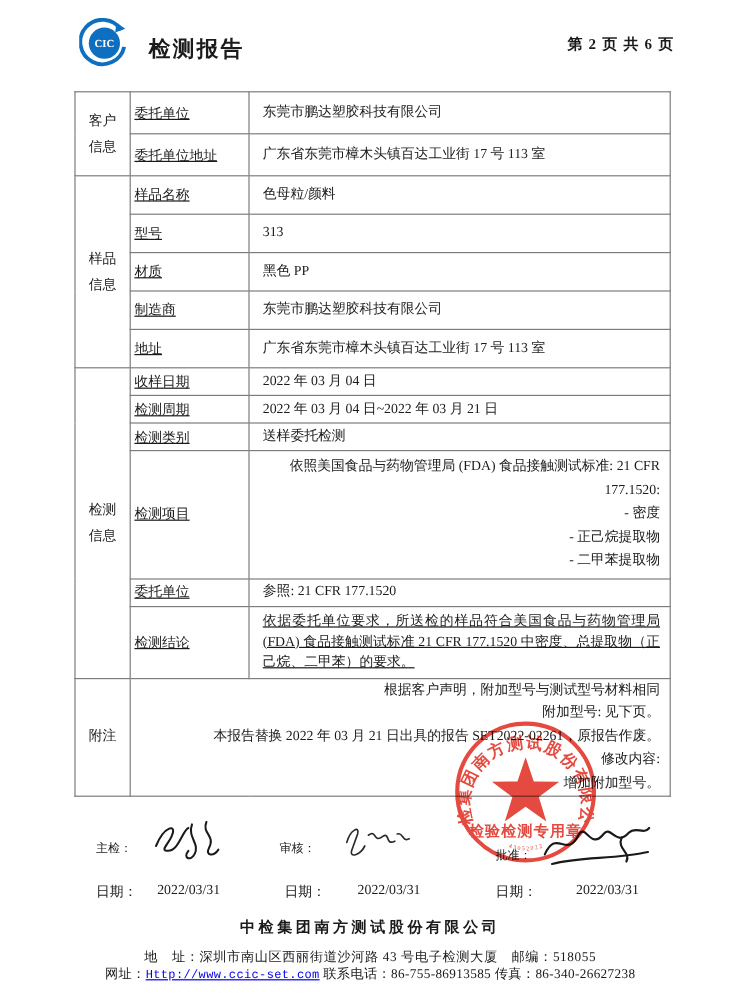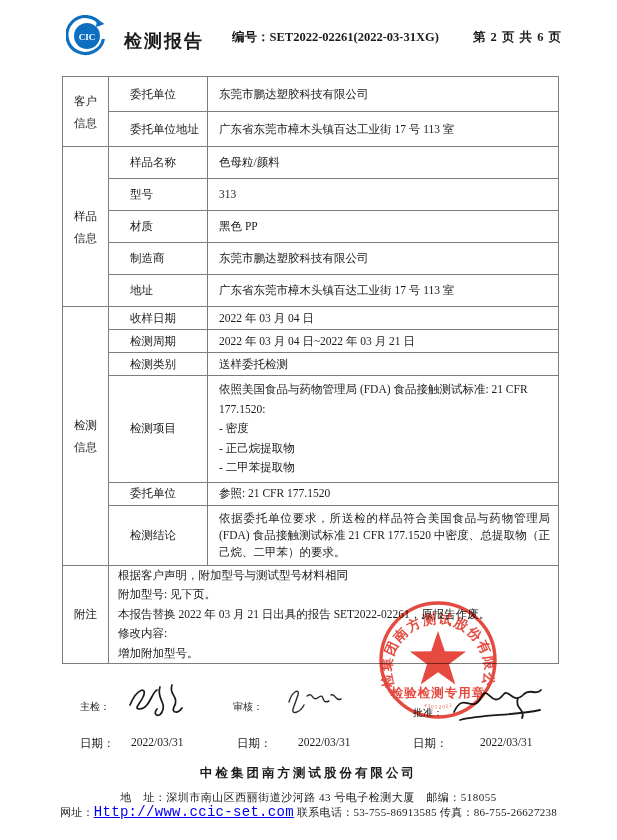--- a/index.html
+++ b/index.html
@@ -11,57 +11,56 @@
   .hdr { position:absolute; left:0; top:0; width:617px; height:70px; }
   .logo { position:absolute; left:66px; top:15px; width:42px; height:42px; }
   .hdr-title { position:absolute; left:124px; top:29px; font-size:18px; font-weight:bold; letter-spacing:2px; }
   .hdr-no { position:absolute; left:232px; top:29px; font-size:12.5px; font-weight:bold; }
   .hdr-page { position:absolute; right:55px; top:29px; font-size:12.5px; font-weight:bold; letter-spacing:1px; }
 
   
   table.rpt { position:absolute; left:62px; top:76px; width:496px; border-collapse:collapse; table-layout:fixed; }
   table.rpt td { border:1px solid #7d7d7d; font-size:11.5px; vertical-align:middle; }
   td.grp { width:46px; text-align:center; line-height:22px; }
-  td.lbl { width:99px; padding-left:21px; }
+  td.lbl { width:99px; padding-left:3px;text-decoration:underline; }
   td.val { width:351px; padding-left:11px; padding-right:8px; line-height:17px; }
   td.multi { vertical-align:middle; padding-top:4px; padding-bottom:4px; }
-  .cell-line { line-height:19.5px; }
+  .cell-line { line-height:19.5px;text-align:right; }
   td.notes-val { padding-left:9px; padding-right:8px; vertical-align:middle; }
-  .just { text-align:justify; }
+  .just { text-align:justify;text-decoration:underline; }
 
   
   .sig-label { position:absolute; font-size:10px; }
   .sig-svg { position:absolute; }
   .date-label { position:absolute; font-size:11.5px; }
   .date-val { position:absolute; font-size:11.5px; }
 
   
   .stamp { position:absolute; left:376px; top:598px; width:124px; height:124px; mix-blend-mode:multiply; opacity:.92; }
 
   
   .ftr { position:absolute; left:0; width:617px; text-align:center; }
   .ftr-company { top:765px; font-size:12.5px; font-weight:bold; letter-spacing:3px; }
   .ftr-addr { top:790px; font-size:11px; letter-spacing:.5px; }
   .ftr-web { top:804px; font-size:11px; letter-spacing:.3px; }
-  .weblink { color:#0000ee; text-decoration:underline; font-family:"Liberation Mono","DejaVu Sans Mono",monospace; font-size:14px; }
+  .weblink { color:#0000ee; text-decoration:underline; font-family:"Liberation Mono","DejaVu Sans Mono",monospace; font-size:10px; }
 </style>
 </head>
 <body>
 
 <div class="page">
 
   <div class="hdr">
     <svg class="logo" viewBox="0 0 42 42">
       <circle cx="21" cy="21" r="13" fill="#0e6fc1"></circle>
       <path d="M35 10 A18.5 18.5 0 1 0 37.5 24" fill="none" stroke="#0e6fc1" stroke-width="3.2"></path>
       <path d="M31 4 L38.5 9 L30 12 Z" fill="#0e6fc1"></path>
       <text x="21" y="24.5" text-anchor="middle" font-size="9" font-weight="bold" fill="#ffffff" font-family="Liberation Serif, DejaVu Serif, serif">CIC</text>
     </svg>
     <div class="hdr-title">检测报告</div>
-    <div class="hdr-no"><span>编号：</span><span>SET2022-02261(2022-03-31XG)</span></div>
     <div class="hdr-page">第 2 页 共 6 页</div>
   </div>
 
   <table class="rpt">
 
     <tbody>
         <tr>
       <td class="grp" rowspan="2">
         <div>客户</div>
         <div>信息</div>
@@ -193,16 +192,16 @@
     </text>
     <text x="62" y="99" text-anchor="middle" font-size="12.5" font-weight="bold" fill="#e23a2e" letter-spacing="1" font-family="Liberation Serif, DejaVu Serif, serif">检验检测专用章</text>
     <text font-size="5" fill="#e23a2e" font-family="Liberation Serif, DejaVu Serif, serif">
       <textPath href="#botArc" startOffset="50%" text-anchor="middle">4 3 0 5 2 0 2 2</textPath>
     </text>
   </svg>
 
   <div class="ftr ftr-company">中检集团南方测试股份有限公司</div>
   <div class="ftr ftr-addr">地　址：深圳市南山区西丽街道沙河路 43 号电子检测大厦　邮编：518055</div>
   <div class="ftr ftr-web">
-    <span>网址：</span><span class="weblink">Http://www.ccic-set.com</span><span> 联系电话：53-755-86913585 传真：86-755-26627238</span>
+    <span>网址：</span><span class="weblink">Http://www.ccic-set.com</span><span> 联系电话：86-755-86913585 传真：86-340-26627238</span>
   </div>
 
 </div>
 
 </body></html>

